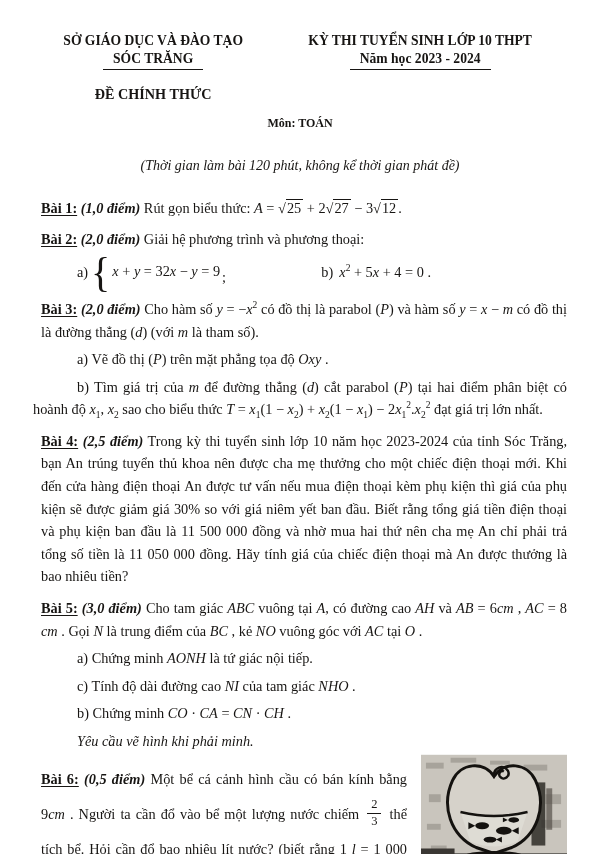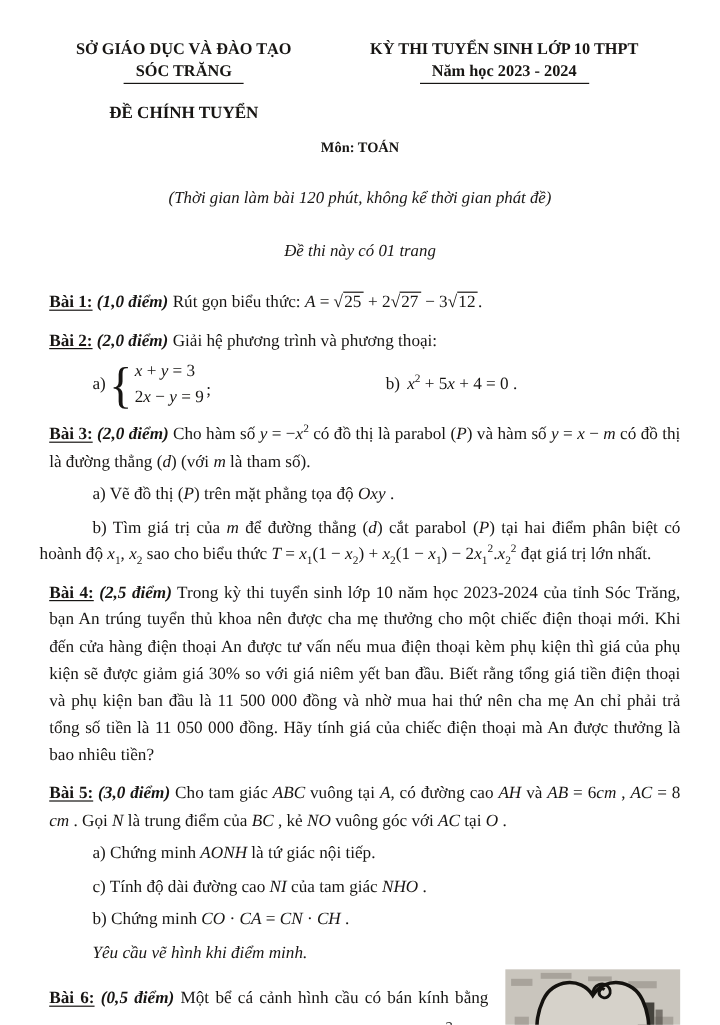--- a/index.html
+++ b/index.html
@@ -51,21 +51,21 @@
     text-align: center; font-size: 12.5px; line-height: 1.25; margin: 0 3px;
     position: relative; top: -2px;
   }
   .frac .num { border-bottom: 1.4px solid #171513; padding: 0 4px; }
   .frac .den { padding: 0 4px; }
   
   .eq-row { display: flex; align-items: center; margin-top: 4px; }
   .eq-a { flex: 0 0 54%; padding-left: 44px; display: flex; align-items: center; box-sizing: border-box; }
   .eq-a .item-label { margin-right: 3px; }
   .brace { font-size: 40px; font-weight: 400; line-height: 0.85; transform: scaleY(1.05); }
-  .sys { display: inline-flex; flex-direction: column; line-height: 1.5; margin-left: 2px; }
+  .sys { display: inline-flex; flex-direction: row; line-height: 1.5; margin-left: 2px; }
   .semi { align-self: center; margin-left: 2px; margin-top: 10px; }
   .eq-b { display: flex; align-items: center; }
   .eq-b .item-label { margin-right: 6px; }
   
   .b6 { margin-top: 10px; }
   .b6 p { margin: 0; line-height: 2.4; text-align: justify; }
   .fishbowl {
     float: right;
     width: 146px; height: 116px;
     margin: -8px 0 4px 14px;
@@ -73,32 +73,31 @@
 </style>
 </head>
 <body>
 
 <div class="page">
 
   <div class="header">
     <div class="h-left">
       <div class="h-line">SỞ GIÁO DỤC VÀ ĐÀO TẠO</div>
       <div class="h-line"><span class="underlined">SÓC TRĂNG</span></div>
-      <div class="official">ĐỀ CHÍNH TUYỂN</div>
+      <div class="official">ĐỀ CHÍNH THỨC</div>
     </div>
     <div class="h-right">
       <div class="h-line">KỲ THI TUYỂN SINH LỚP 10 THPT</div>
       <div class="h-line"><span class="underlined">Năm học 2023 - 2024</span></div>
     </div>
   </div>
 
   <div class="title-block">
     <div class="subject">Môn: TOÁN</div>
     <div class="note-line">(Thời gian làm bài 120 phút, không kể thời gian phát đề)</div>
-    <div class="note-line">Đề thi này có 01 trang</div>
   </div>
 
   <div class="problems">
 
     <p class="problem">
       <span class="p-label">Bài 1:</span>
       <span class="p-points">(1,0 điểm)</span>
       <span>Rút gọn biểu thức:  <span class="mi">A</span> = <span class="sq">√<span class="rad">25</span></span> + 2<span class="sq">√<span class="rad">27</span></span> − 3<span class="sq">√<span class="rad">12</span></span>.</span>
     </p>
 
@@ -153,21 +152,21 @@
       <span>Chứng minh <span class="mi">AONH</span> là tứ giác nội tiếp.</span>
     </p>
     <p class="sub">
       <span>c)</span>
       <span>Tính độ dài đường cao <span class="mi">NI</span> của tam giác <span class="mi">NHO</span> .</span>
     </p>
     <p class="sub">
       <span>b)</span>
       <span>Chứng minh <span class="mi">CO</span> · <span class="mi">CA</span> = <span class="mi">CN</span> · <span class="mi">CH</span> .</span>
     </p>
-    <p class="sub note-italic">Yêu cầu vẽ hình khi điểm minh.</p>
+    <p class="sub note-italic">Yêu cầu vẽ hình khi phải minh.</p>
 
     <div class="problem b6">
       <p>
         <svg class="fishbowl" viewBox="0 0 148 116" xmlns="http://www.w3.org/2000/svg">
           <rect x="0" y="0" width="148" height="116" fill="#c9c5bd"></rect>
           <g fill="#8d8880" opacity="0.55">
             <rect x="5" y="8" width="18" height="6"></rect>
             <rect x="30" y="3" width="26" height="5"></rect>
             <rect x="70" y="6" width="20" height="4"></rect>
             <rect x="104" y="10" width="24" height="6"></rect>

